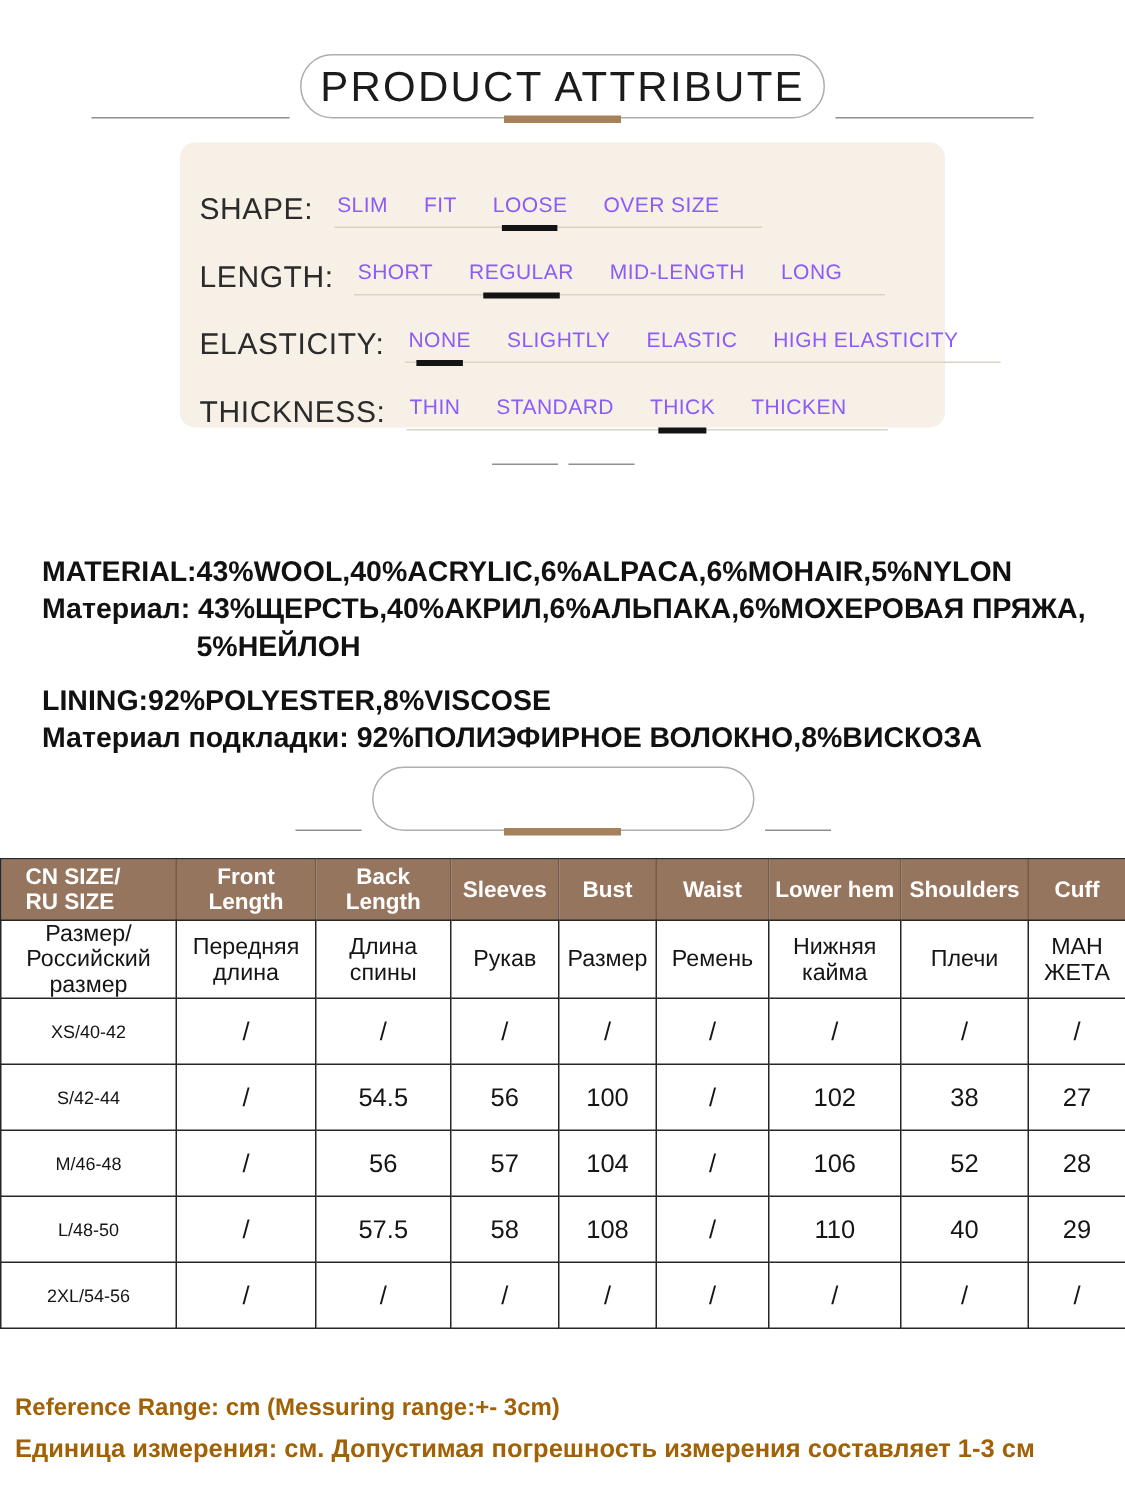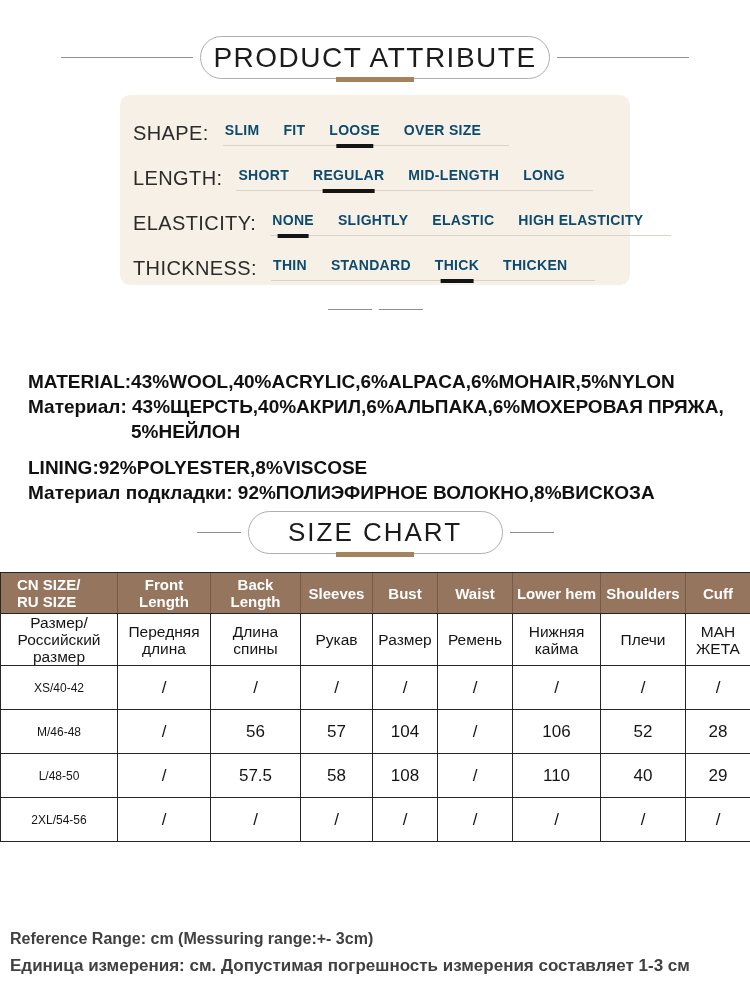--- a/index.html
+++ b/index.html
@@ -6,41 +6,41 @@
     --accent:#a5825c; --brown:#96755f; --panel:#f7f0e6;
     --selbar:#141414; --tborder:#262626;
   }
   html,body{margin:0;padding:0;background:#fff;}
   .page{
     position:relative; width:750px; height:1000px; overflow:hidden;
     background:#fff; color:#1c1c1c;
     font-family:"Liberation Sans","DejaVu Sans",sans-serif;
   }
   
-  .sec{position:absolute; left:0; width:750px; display:flex; align-items:center; justify-content:center; gap:7px;}
+  .sec{position:absolute; left:0; width:750px; display:flex; align-items:flex-end; justify-content:center; gap:7px;}
   .side-line{height:1px; background:#8f8f8f; flex:0 0 auto;}
   .sec-big .side-line{width:132px;}
   .sec-small .side-line{width:44px;}
   .sec-box{position:relative; background:#fff; border:1.5px solid #b0aeab; border-radius:22px;
            display:flex; align-items:center; justify-content:center;}
   .sec-box-big{width:348px; height:41px;}
   .sec-box-small{width:253px; height:41px;}
   .sec-title{font-size:28px; letter-spacing:1.5px; color:#1b1b1b; white-space:nowrap;}
   .sec-small .sec-title{font-size:26px; letter-spacing:2px;}
   .sec-bar{position:absolute; left:50%; bottom:-3.5px; transform:translateX(-50%);
            width:78px; height:5px; background:var(--accent);}
   #sec-pa{top:36px;} #sec-mat{top:309px;} #sec-size{top:511px;}
   
   .attr-panel{position:absolute; top:95px; left:120px; width:510px; height:190px;
               background:var(--panel); border-radius:10px; box-sizing:border-box; padding-top:12px;}
-  .attr-row{height:45px; display:flex; align-items:center; padding-left:13px; box-sizing:border-box; padding-top:8px;}
+  .attr-row{height:45px; display:flex; align-items:flex-end; padding-left:13px; box-sizing:border-box; padding-top:8px;}
   .attr-label{font-size:20px; letter-spacing:0.4px; color:#2b2b2b; white-space:nowrap;}
   .attr-options{display:flex; gap:24px; margin-left:14px; padding:0 28px 7px 2px;
                 border-bottom:1px solid #dbd4c6; align-items:baseline;}
-  .opt{font-size:14px; font-weight:bold; letter-spacing:0.3px; color:#0c4a6e; position:relative; white-space:nowrap;}
+  .opt{font-size:14px; font-weight:normal; letter-spacing:0.3px; color:#8b5cf6; position:relative; white-space:nowrap;}
   .opt.selected::after{content:''; position:absolute; left:50%; bottom:-10px; transform:translateX(-50%);
                        width:74%; height:4px; background:var(--selbar);}
   
   .mat-block{position:absolute; left:28px; top:368px; font-weight:bold; font-size:19px;
              line-height:23px; color:#111; width:712px;}
   .mat-line{margin-top:2px; white-space:nowrap;}
   .mat-line.indent{margin-left:103px;}
   .mat-line.gap{margin-top:13px;}
   
   .size-table{position:absolute; top:572px; left:0; width:750px; border-collapse:collapse; table-layout:fixed;}
@@ -49,21 +49,21 @@
   .c5{width:75px}.c6{width:88px}.c7{width:85px}.c8{width:65px}
   tr.h-en td{background:var(--brown); color:#fff; font-weight:bold; font-size:15px; line-height:17px;
              height:40px; white-space:pre-line; border-left:1px solid rgba(0,0,0,0.22);
              border-right:1px solid rgba(0,0,0,0.22); border-top:1.5px solid var(--tborder);}
   tr.h-en td:first-child{text-align:left; padding-left:16px; border-left:1px solid var(--tborder);}
   tr.h-en td:last-child{border-right:1px solid var(--tborder);}
   tr.h-ru td{font-size:15.5px; line-height:17px; height:46px; white-space:pre-line;}
   .size-table tbody td{height:43px; font-size:17px;}
   .size-table tbody td.size-cell{font-size:12px;}
   
-  .footer{position:absolute; left:10px; top:930px; color:#404040;}
+  .footer{position:absolute; left:10px; top:930px; color:#a16207;}
   .foot1{font-size:16px; font-weight:bold;}
   .foot2{font-size:17px; font-weight:bold; margin-top:8px;}
 </style>
 </head>
 <body>
 
 <div class="page">
 
   <div class="sec sec-big" id="sec-pa">
     <span class="side-line"></span>
@@ -124,21 +124,20 @@
       <div class="mat-line">MATERIAL:43%WOOL,40%ACRYLIC,6%ALPACA,6%MOHAIR,5%NYLON</div>
       <div class="mat-line">Материал: 43%ЩЕРСТЬ,40%АКРИЛ,6%АЛЬПАКА,6%МОХЕРОВАЯ ПРЯЖА,</div>
       <div class="mat-line indent">5%НЕЙЛОН</div>
       <div class="mat-line gap">LINING:92%POLYESTER,8%VISCOSE</div>
       <div class="mat-line">Материал подкладки: 92%ПОЛИЭФИРНОЕ ВОЛОКНО,8%ВИСКОЗА</div>
     </div>
 
   <div class="sec sec-small" id="sec-size">
     <span class="side-line"></span>
     <div class="sec-box sec-box-small">
-      <span class="sec-title">SIZE CHART</span>
       <span class="sec-bar"></span>
     </div>
     <span class="side-line"></span>
   </div>
 
   <table class="size-table">
     <colgroup>
       <col class="c0">
         <col class="c1">
         <col class="c2">
@@ -186,20 +185,31 @@
           <td>/</td>
           <td>/</td>
           <td>/</td>
           <td>/</td>
           <td>/</td>
           <td>/</td>
           <td>/</td>
           <td>/</td>
         </tr>
         <tr>
+          <td class="size-cell">S/42-44</td>
+          <td>/</td>
+          <td>54.5</td>
+          <td>56</td>
+          <td>100</td>
+          <td>/</td>
+          <td>102</td>
+          <td>38</td>
+          <td>27</td>
+        </tr>
+        <tr>
           <td class="size-cell">M/46-48</td>
           <td>/</td>
           <td>56</td>
           <td>57</td>
           <td>104</td>
           <td>/</td>
           <td>106</td>
           <td>52</td>
           <td>28</td>
         </tr>

